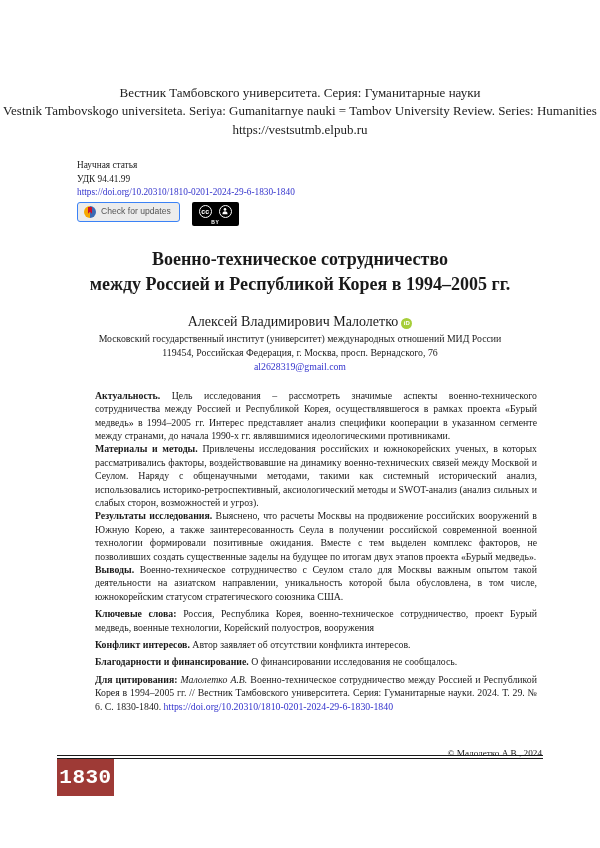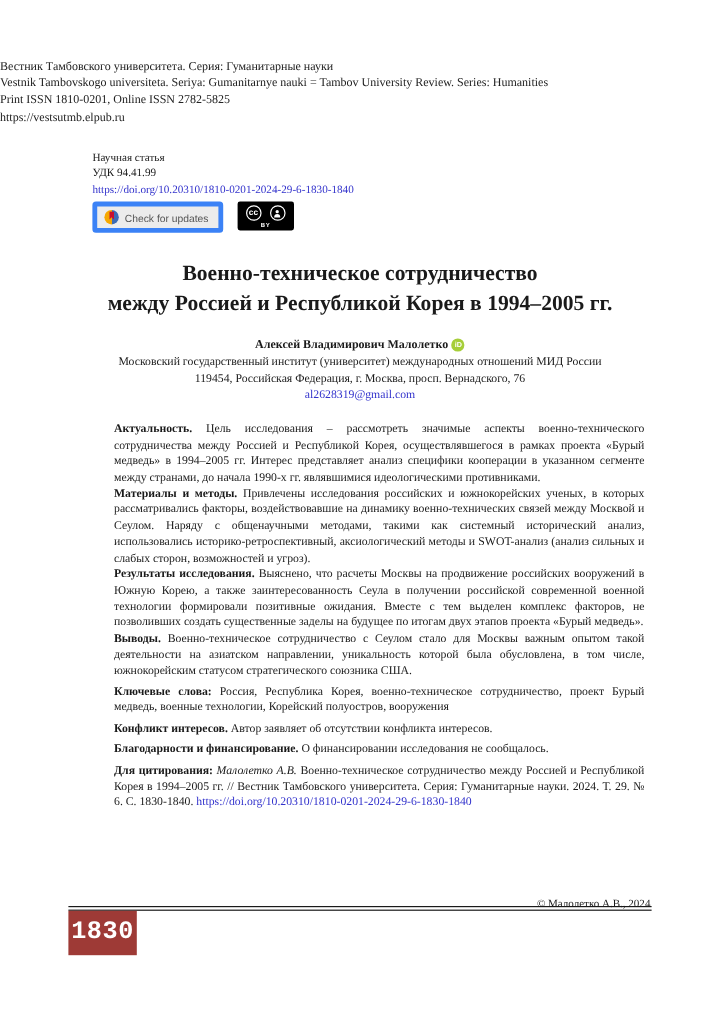--- a/index.html
+++ b/index.html
@@ -6,40 +6,41 @@
   .page {
     position: relative;
     width: 600px; height: 848px;
     background: #ffffff;
     font-family: "Liberation Serif", serif;
     color: #1a1a1a;
     overflow: hidden;
   }
   
   .journal-header {
-    padding-top: 49px;
-    font-size: 10px;
+    padding-top: 84px;
+    text-align: center;
+    font-size: 13px;
     line-height: 1.42;
     color: #222;
   }
   
   .meta-row {
     display: flex;
     justify-content: space-between;
     align-items: flex-start;
     margin: 20px 77px 0 77px;
     flex-direction: column;
   }
   .meta-left { font-size: 9.3px; line-height: 1.45; }
   .meta-left .doi-link { color: #3333cc; text-decoration: none; }
   .badges { display: flex; align-items: flex-start; gap: 12px; padding-top: 2px; }
   .check-badge {
-    display: inline-flex; align-items: flex-end; gap: 5px;
+    display: inline-flex; align-items: flex-start; gap: 5px;
     background: #ececec;
-    border: 4px solid #3b82f6;
+    border: 1px solid #3b82f6;
     border-radius: 3px;
     padding: 3px 8px 3px 6px;
     font-family: "Liberation Sans", sans-serif;
     font-size: 8.6px; color: #555;
     cursor: pointer;
   }
   .crossmark {
     width: 12px; height: 12px; border-radius: 50%;
     background: linear-gradient(90deg, #f6a800 0 50%, #3b6bb5 50% 100%);
     position: relative; flex: 0 0 auto;
@@ -73,21 +74,21 @@
   
   .article-title {
     margin-top: 21px;
     text-align: center;
     font-size: 18px;
     font-weight: bold;
     line-height: 1.4;
   }
   
   .author-block { margin-top: 15px; text-align: center; font-size: 9.8px; line-height: 1.42; }
-  .author-name { font-weight: bold; font-size: 10px; }
+  .author-name { font-weight: normal; font-size: 14px; }
   .orcid-icon {
     display: inline-flex; align-items: center; justify-content: center;
     width: 11px; height: 11px; border-radius: 50%;
     background: #a6ce39; color: #fff;
     font-family: "Liberation Sans", sans-serif;
     font-size: 6px; font-weight: bold; font-style: normal;
     vertical-align: 1px; margin-left: 3px;
     cursor: pointer;
   }
   .email-link { color: #3333cc; text-decoration: none; }
@@ -127,21 +128,20 @@
   }
 </style>
 </head>
 <body>
 
 <div class="page">
 
   <div class="journal-header">
     <div>Вестник Тамбовского университета. Серия: Гуманитарные науки</div>
     <div>Vestnik Tambovskogo universiteta. Seriya: Gumanitarnye nauki = Tambov University Review. Series: Humanities</div>
-    <div>Print ISSN 1810-0201,  Online ISSN 2782-5825</div>
     <div style="cursor:pointer;">https://vestsutmb.elpub.ru</div>
   </div>
 
   <div class="meta-row">
     <div class="meta-left">
       <div>Научная статья</div>
       <div>УДК 94.41.99</div>
       <div class="doi-link" style="cursor:pointer;">https://doi.org/10.20310/1810-0201-2024-29-6-1830-1840</div>
     </div>
     <div class="badges">

